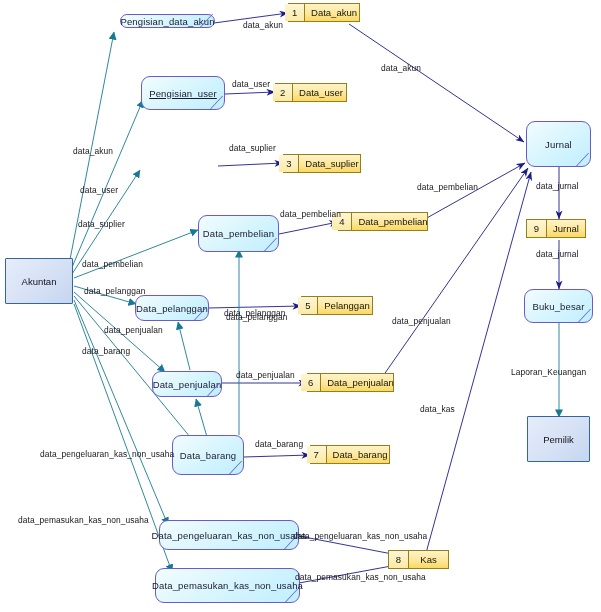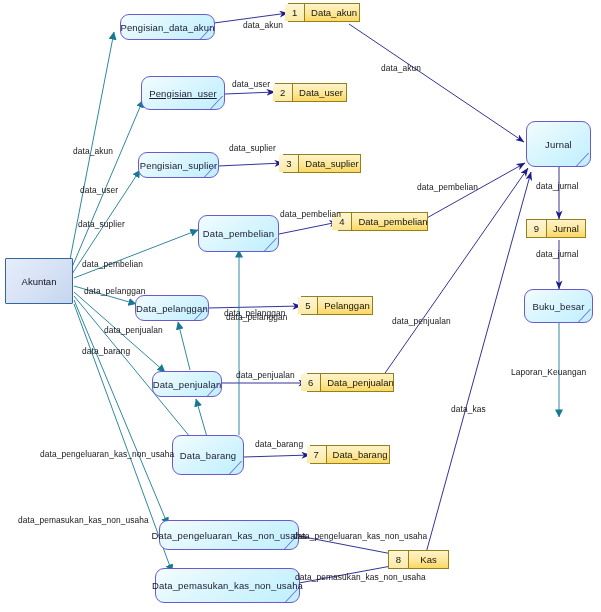--- a/index.html
+++ b/index.html
@@ -149,32 +149,32 @@
       <path d="M207,437 L196,399" marker-end="url(#ah-teal-solid)"></path>
       <path d="M190,370 L178,322" marker-end="url(#ah-teal-solid)"></path>
       <path d="M559,322 L559,417" marker-end="url(#ah-teal-solid)"></path>
     </g>
   </svg>
 
   <div class="node entity" style="left:5px;top:258px;width:68px;height:46px;text-align:center;">
     <span>Akuntan</span>
   </div>
 
-
-  <div class="node process" style="left:120px;top:14px;width:95px;height:26px;">
+  <div class="node entity" style="left:527px;top:416px;width:63px;height:46px;">
+    <span>Pemilik</span>
+  </div>
+
+  <div class="node process" style="left:120px;top:14px;width:95px;height:14px;">
     <span>Pengisian_data_akun</span>
   </div>
 
   <div class="node process" style="left:141px;top:76px;width:84px;height:34px;text-decoration:underline;">
     <span>Pengisian_user</span>
   </div>
 
-  <div class="node process" style="left:138px;top:152px;width:81px;height:26px;">
-    <span>Pengisian_suplier</span>
-  </div>
 
   <div class="node process" style="left:198px;top:215px;width:81px;height:37px;">
     <span>Data_pembelian</span>
   </div>
 
   <div class="node process" style="left:135px;top:295px;width:74px;height:26px;">
     <span>Data_pelanggan</span>
   </div>
 
   <div class="node process" style="left:152px;top:371px;width:70px;height:26px;">
@@ -267,21 +267,21 @@
   <div class="flabel" style="left:392px;top:317px;">data_penjualan</div>
 
   <div class="flabel" style="left:255px;top:440px;">data_barang</div>
 
   <div class="flabel" style="left:536px;top:182px;">data_jurnal</div>
 
   <div class="flabel" style="left:536px;top:250px;">data_jurnal</div>
 
   <div class="flabel" style="left:511px;top:368px;">Laporan_Keuangan</div>
 
-  <div class="flabel" style="left:451px;top:405px;">data_kas</div>
+  <div class="flabel" style="left:420px;top:405px;">data_kas</div>
 
   <div class="flabel" style="left:73px;top:147px;">data_akun</div>
 
   <div class="flabel" style="left:80px;top:186px;">data_user</div>
 
   <div class="flabel" style="left:78px;top:220px;">data_suplier</div>
 
   <div class="flabel" style="left:82px;top:260px;">data_pembelian</div>
 
   <div class="flabel" style="left:84px;top:287px;">data_pelanggan</div>

